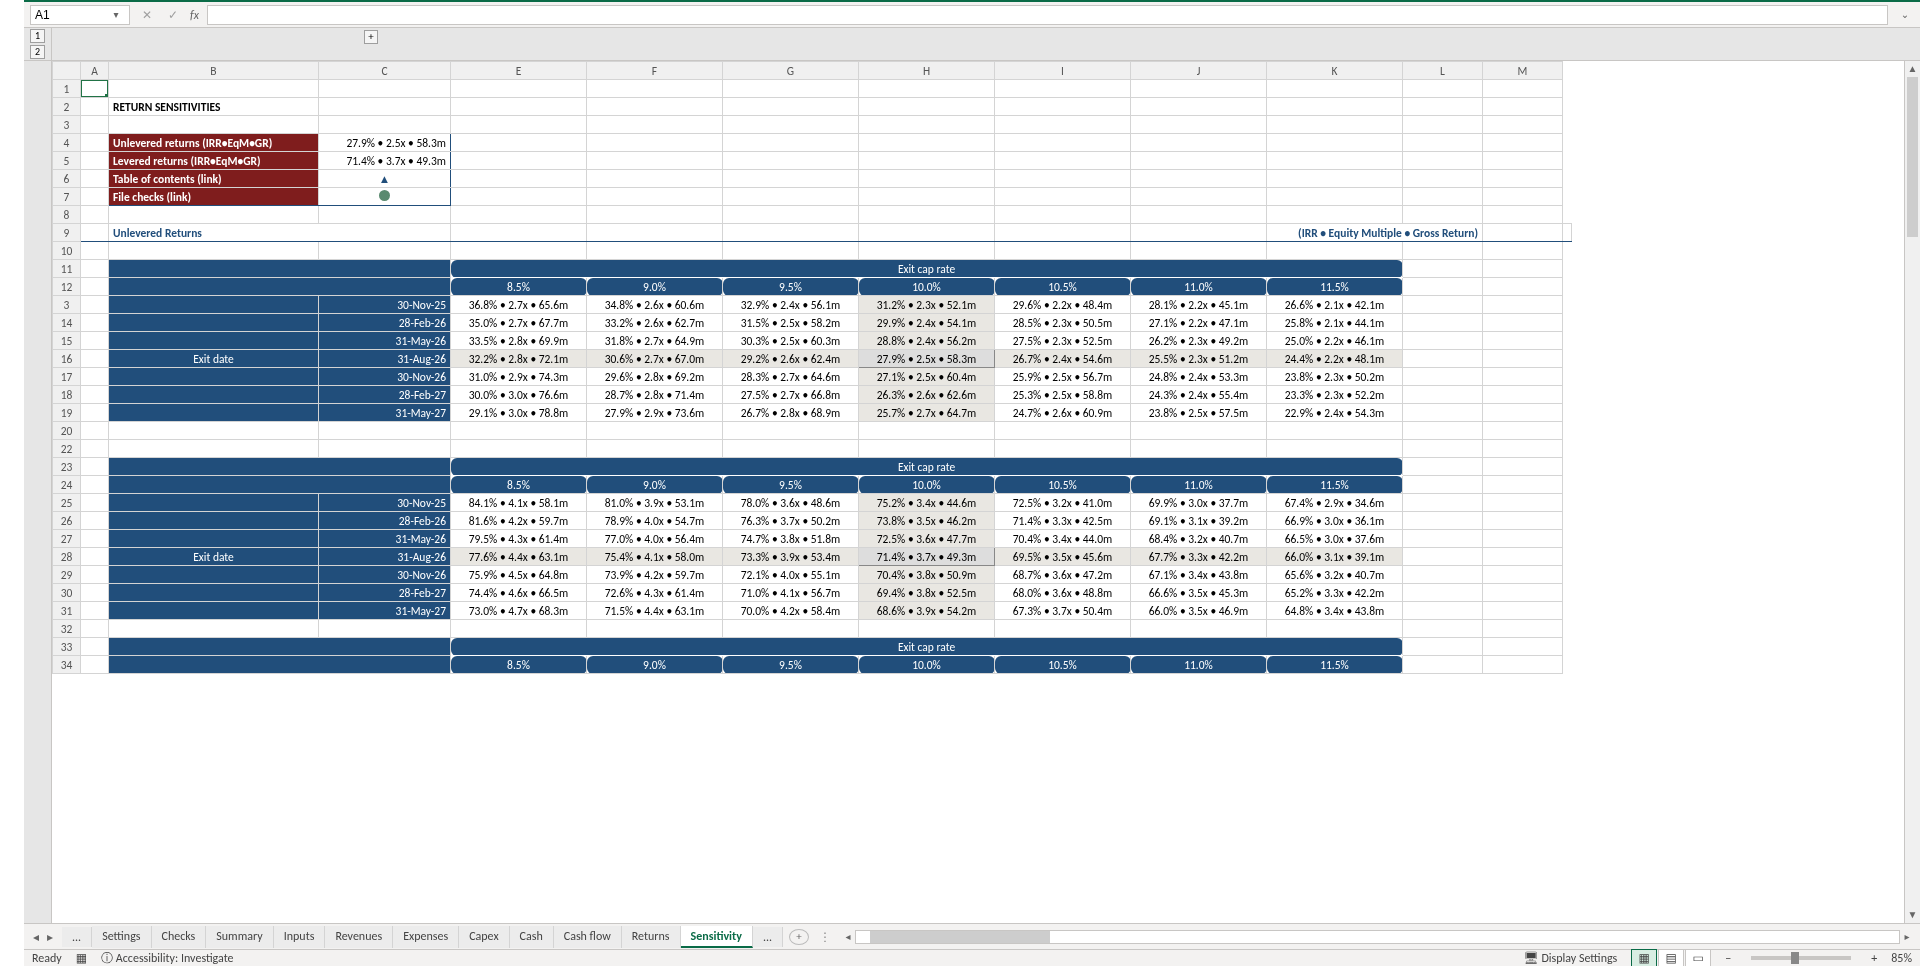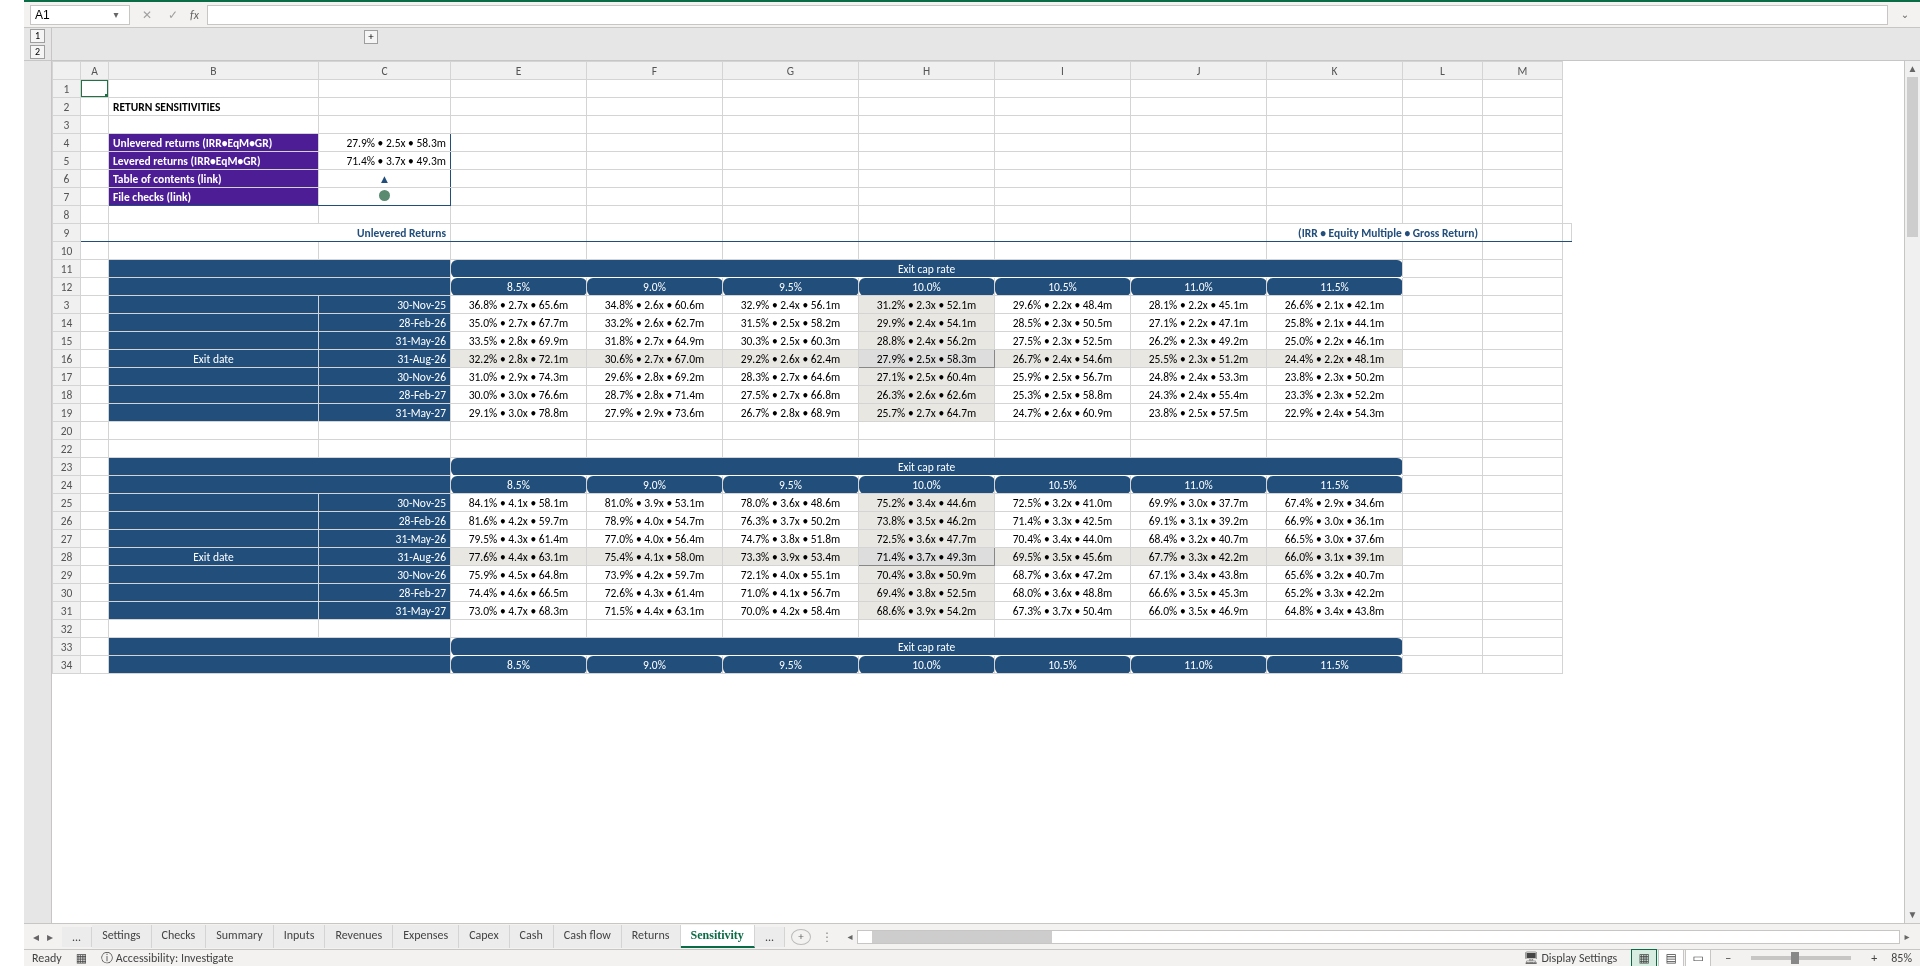--- a/index.html
+++ b/index.html
@@ -25,42 +25,42 @@
 .grid{flex:1;overflow:auto;position:relative;}
 table.sheet{border-collapse:collapse;table-layout:fixed;}
 table.sheet th,table.sheet td{border:1px solid #d4d4d4;padding:0 4px;height:18px;white-space:nowrap;overflow:hidden;font-size:11.5px;}
 table.sheet thead th{background:#f0f0f0;color:#555;font-weight:normal;text-align:center;position:sticky;top:0;z-index:2;}
 table.sheet th.rowhdr{background:#f0f0f0;text-align:center;font-weight:normal;color:#555;width:28px;position:sticky;left:0;z-index:1;}
 .col-A{width:28px;}
 .col-B{width:210px;}
 .col-C{width:132px;}
 .col-data{width:136px;}
 .bold{font-weight:bold;}
-.summary-label{background:#4c1d95;color:#fff;font-weight:bold;}
+.summary-label{background:#7f1d1d;color:#fff;font-weight:bold;}
 .summary-val{text-align:right;}
 .box-top{border-top:1.5px solid #214e7b !important;}
 .box-bottom{border-bottom:1.5px solid #214e7b !important;}
 .box-left{border-left:1.5px solid #214e7b !important;}
 .box-right{border-right:1.5px solid #214e7b !important;}
-.section-title{color:#214e7b;font-weight:bold;font-size:14px;text-align:right;}
+.section-title{color:#214e7b;font-weight:bold;font-size:14px;}
 .section-right{color:#214e7b;font-weight:bold;text-align:right;}
 .underline td{border-bottom:1.5px solid #214e7b !important;}
 .hdr-dark{background:#214e7b;color:#fff;text-align:center;border-radius:6px;}
 .hdr-dark-left{background:#214e7b;color:#fff;}
 .row-label{background:#214e7b;color:#fff;text-align:right;padding-right:8px;}
 .row-axis{background:#214e7b;color:#fff;text-align:center;}
 .data-cell{text-align:center;font-size:11px;}
 .hl-col{background:#e9e7e2;}
 .hl-cross{background:#ddd;border:1px solid #888 !important;}
 
 .tabs{display:flex;align-items:center;background:#f3f2f1;border-top:1px solid #c8c6c4;height:26px;}
 .tabs .nav{display:flex;gap:2px;padding:0 6px;color:#666;}
 .tabs .nav span{padding:0 3px;cursor:pointer;}
 .tabs .tab{padding:3px 10px;border-right:1px solid #d4d4d4;color:#444;cursor:pointer;background:#ececec;font-size:12px;}
-.tabs .tab.active{background:#fff;color:#0a6b47;font-weight:bold;border-bottom:2px solid #0a6b47;font-family:Liberation Serif, serif;}
+.tabs .tab.active{background:#fff;color:#0a6b47;font-weight:bold;border-bottom:2px solid #0a6b47;}
 .tabs .add{width:20px;height:16px;border:1px solid #bbb;border-radius:50%;text-align:center;line-height:14px;margin:0 6px;color:#666;font-size:11px;}
 .tabs .scroll{flex:1;display:flex;align-items:center;padding:0 6px;}
 .tabs .scrollbar{flex:1;height:14px;border:1px solid #c8c6c4;background:#fff;position:relative;}
 .tabs .scrollbar .thumb{position:absolute;left:14px;top:0;bottom:0;width:180px;background:#cdcdcd;}
 .tabs .arrow{width:14px;text-align:center;color:#666;font-size:10px;}
 
 .status{display:flex;align-items:center;background:#f3f2f1;border-top:1px solid #c8c6c4;height:17px;padding:0 8px;gap:14px;font-size:12px;color:#444;}
 .status .spacer{flex:1;}
 .status .views{display:flex;gap:1px;}
 .status .vbtn{width:26px;height:18px;border:1px solid #c8c6c4;background:#fff;display:flex;align-items:center;justify-content:center;}

